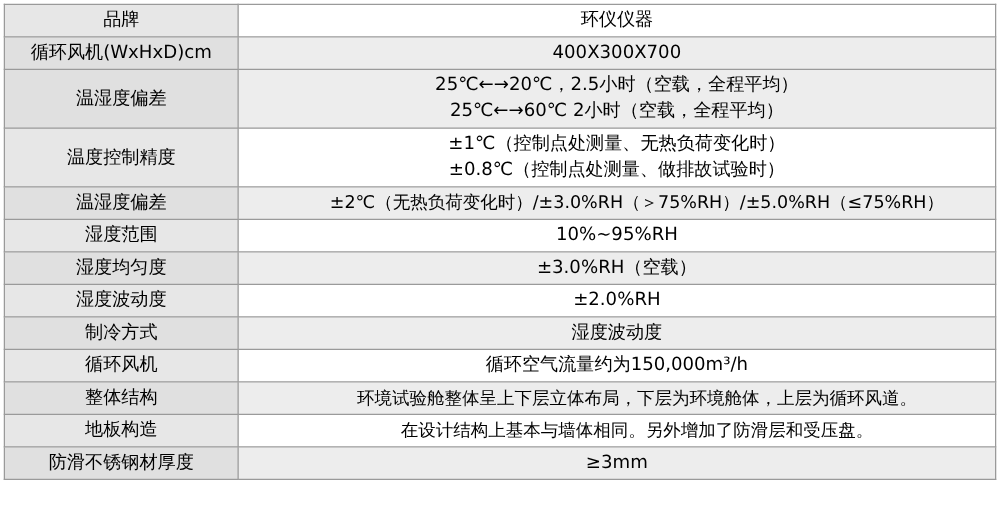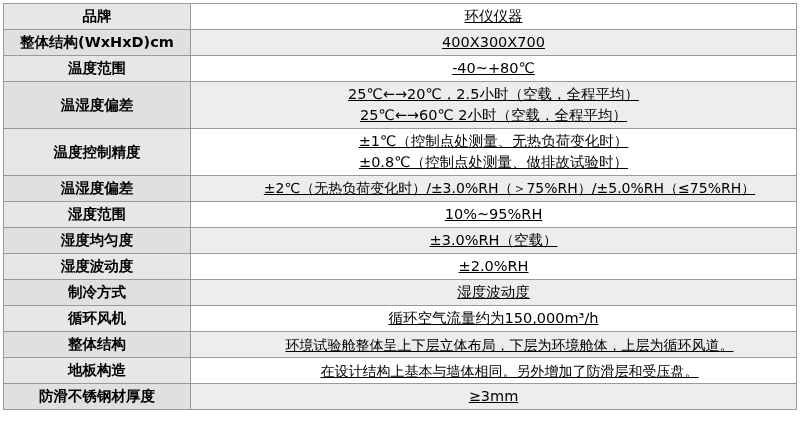--- a/index.html
+++ b/index.html
@@ -25,70 +25,61 @@
     padding: 2px 4px;
     text-align: center;
     vertical-align: middle;
     font-size: 14.5px;
     line-height: 1.45;
     white-space: nowrap;
   }
   .spec-table td.label {
     width: 178px;
     background: #e7e7e7;
-    font-weight: bold;
+    font-weight: normal;
   }
   .spec-table td.value {
     background: #ffffff;
   }
   .spec-table tr.shaded td.value {
     background: #ededed;
     margin-top: 36px;
   }
   .spec-table tr.shaded td.label {
     background: #e0e0e0;
   }
   .multi-line {
     display: block;
   }
   .multi-line span {
     display: block;
-    text-decoration: underline;
   }
   td.tight {
     font-size: 14px;
     padding-left: 36px;
   }
 </style>
 </head>
 <body>
 
 <table class="spec-table">
   <tbody>
       <tr>
         <td class="label">品牌</td>
         <td class="value">
           <span class="multi-line">
             <span>环仪仪器</span>
           </span>
         </td>
       </tr>
       <tr class="shaded">
-        <td class="label">整体结构(WxHxD)cm</td>
+        <td class="label">循环风机(WxHxD)cm</td>
         <td class="value">
           <span class="multi-line">
             <span>400X300X700</span>
-          </span>
-        </td>
-      </tr>
-      <tr>
-        <td class="label">温度范围</td>
-        <td class="value">
-          <span class="multi-line">
-            <span>-40~+80℃</span>
           </span>
         </td>
       </tr>
       <tr class="shaded">
         <td class="label">温湿度偏差</td>
         <td class="value">
           <span class="multi-line">
             <span>25℃←→20℃，2.5小时（空载，全程平均）</span>
             <span>25℃←→60℃ 2小时（空载，全程平均）</span>
           </span>

